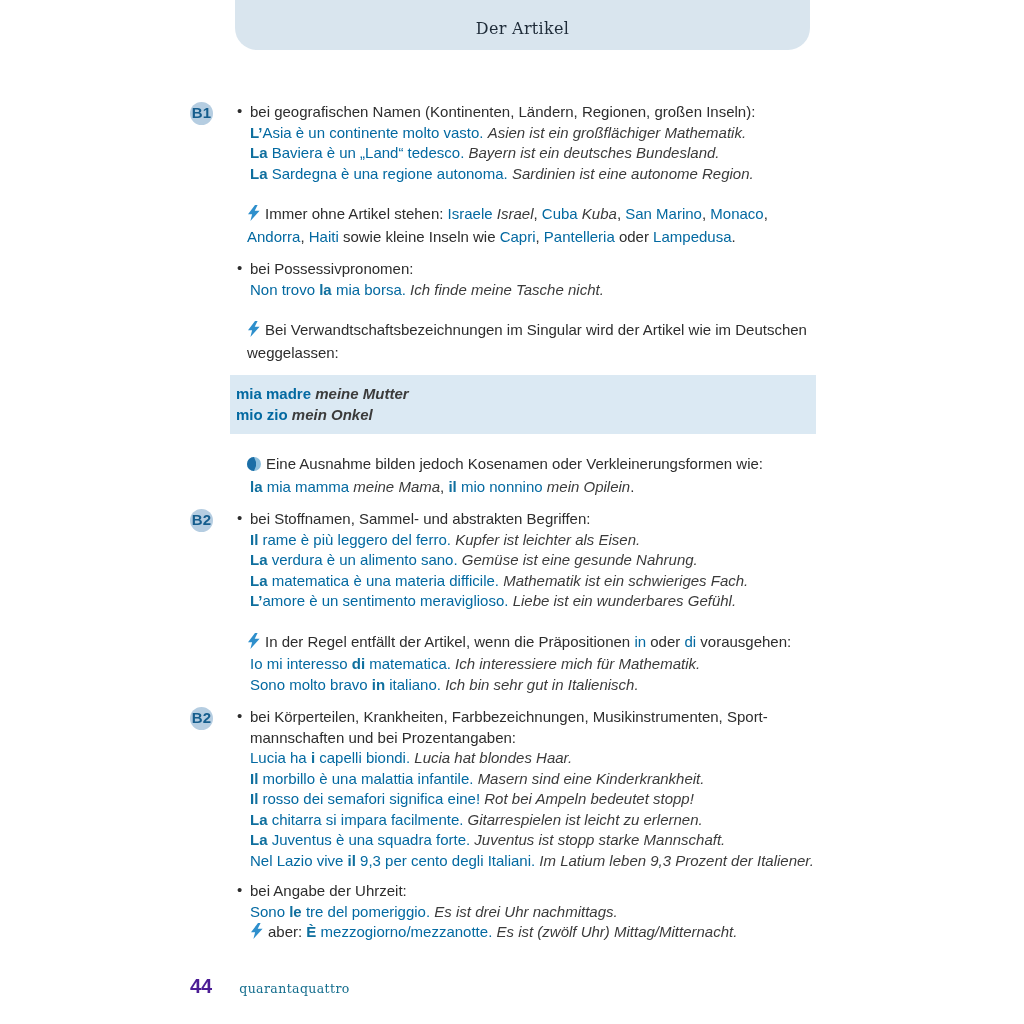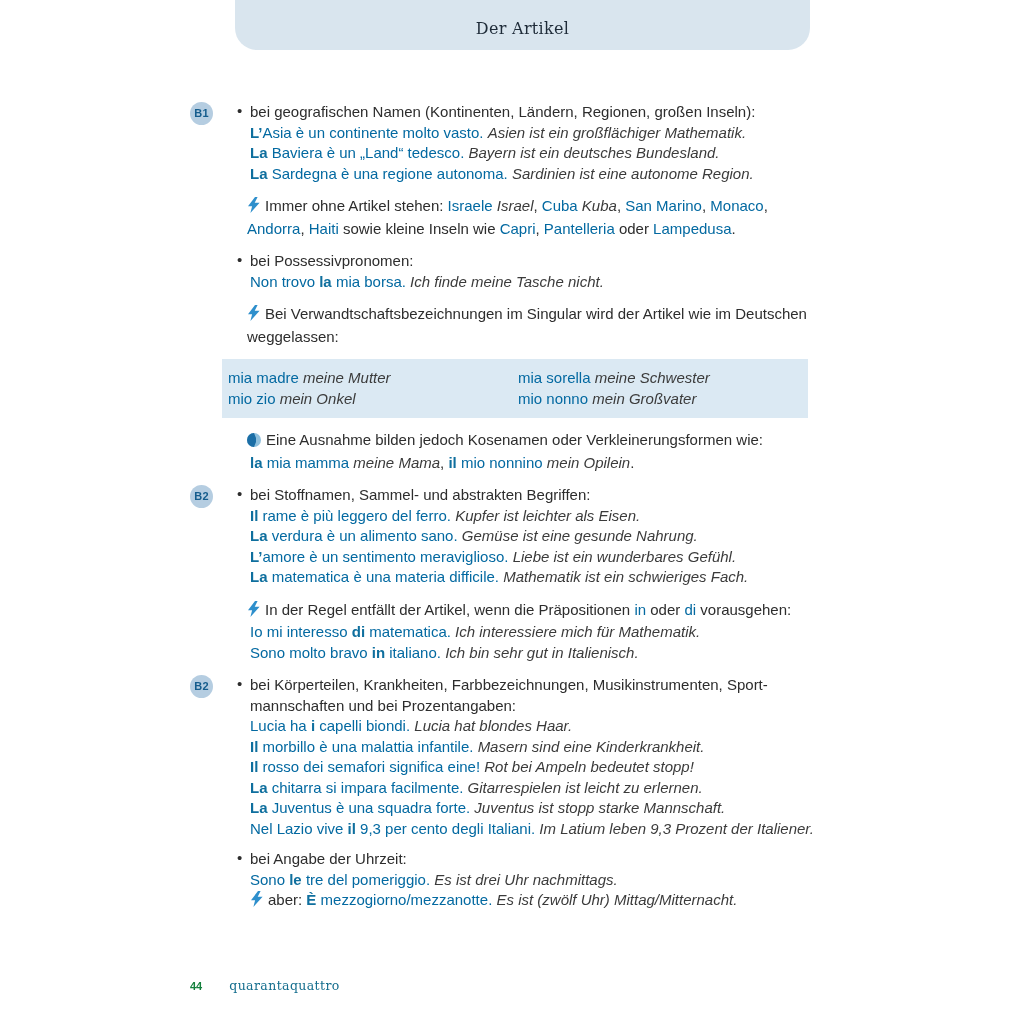--- a/index.html
+++ b/index.html
@@ -8,44 +8,44 @@
   
   .header-tab{position:absolute;left:235px;top:0;width:575px;height:50px;
               background:#d9e5ee;border-radius:0 0 22px 22px;
               display:flex;align-items:center;justify-content:center;}
   .header-tab .title{font-family:"DejaVu Serif","Liberation Serif",serif;
               font-size:16px;color:#1e2b38;letter-spacing:.3px;padding-top:8px;}
   
   .content{position:absolute;left:190px;top:102px;width:628px;}
   .block{position:relative;margin-bottom:10px;}
   .badge{position:absolute;left:0;top:0;width:23px;height:23px;border-radius:50%;
-         background:#b5cde1;color:#155d8d;font-size:11px;font-weight:bold;
+         background:#b5cde1;color:#155d8d;font-size:15px;font-weight:bold;
          display:flex;align-items:center;justify-content:center;letter-spacing:.2px;}
   .bullet-mark{position:absolute;left:47px;top:-1px;color:#2d2d2d;font-size:15px;}
   .item-body{margin-left:60px;}
-  .note{margin-left:57px;margin-top:12px;margin-bottom:12px;}
+  .note{margin-left:57px;margin-top:20px;margin-bottom:12px;}
   .note .note-flow{}
   .note .icon, .example .icon{display:inline-block;vertical-align:-2px;margin-right:5px;}
   .note .examples{margin-left:3px;}
   .example{margin:0;}
   .heading{margin:0;}
   
   .r-k{color:#2d2d2d;}
   .r-t{color:#0369a1;}
   .r-b{color:#0f6f9e;font-weight:bold;}
   .r-i{color:#3b3b3b;font-style:italic;}
   
-  .family-box{margin-left:32px;margin-top:12px;margin-bottom:12px;width:586px;
+  .family-box{margin-left:40px;margin-top:12px;margin-bottom:12px;width:586px;
               background:#dbe9f3;padding:9px 0 9px 6px;box-sizing:border-box;
-              display:flex;}
+              display:flex;font-weight:bold;}
   .family-box .col{width:50%;}
   .family-box p{margin:0;}
   
   .footer{position:absolute;left:190px;top:976px;display:flex;align-items:baseline;}
-  .page-num{font-weight:bold;color:#15803d;font-size:11px;}
+  .page-num{font-weight:bold;color:#4c1d95;font-size:20px;}
   .page-word{margin-left:27px;font-family:"DejaVu Serif","Liberation Serif",serif;
              font-size:12.5px;color:#156e8e;letter-spacing:.4px;}
 </style>
 </head>
 <body>
 
 <div class="page">
 
   <div class="header-tab">
     <span class="title">Der Artikel</span>
@@ -77,43 +77,39 @@
       <div class="block note">
         <p class="note-flow heading"><span class="icon"><svg width="13" height="16" viewBox="0 0 13 16">
               <path d="M8 0 L1 9.3 H5.1 L3.4 16 L12.6 5.8 H7.7 L10.6 0 Z" fill="#2e8fcc"></path>
             </svg></span><span class="r-k">Bei Verwandtschaftsbezeichnungen im Singular wird der Artikel wie im Deut­schen weggelassen:</span></p>
       </div>
       <div class="family-box">
         <div class="col">
           <p><span class="r-t">mia madre </span><span class="r-i">meine Mutter</span></p>
           <p><span class="r-t">mio zio </span><span class="r-i">mein Onkel</span></p>
         </div>
-        <div class="col">
-          <p><span class="r-t">mia sorella </span><span class="r-i">meine Schwester</span></p>
-          <p><span class="r-t">mio nonno </span><span class="r-i">mein Großvater</span></p>
-        </div>
       </div>
       <div class="block note">
         <p class="note-flow heading"><span class="icon"><svg width="14" height="14" viewBox="0 0 14 14">
               <circle cx="7" cy="7" r="7" fill="#8fc0dd"></circle>
               <path d="M7 0 A7 7 0 0 0 7 14 L9 9 L9 5 Z" fill="#1b6ea6"></path>
             </svg></span><span class="r-k">Eine Ausnahme bilden jedoch Kosenamen oder Verkleinerungsformen wie:</span></p>
         <div class="examples">
           <p class="example"><span class="r-b">la</span><span class="r-t"> mia mamma </span><span class="r-i">meine Mama</span><span class="r-k">, </span><span class="r-b">il</span><span class="r-t"> mio nonnino </span><span class="r-i">mein Opilein</span><span class="r-k">.</span></p>
         </div>
       </div>
       <div class="block item">
         <span class="badge">B2</span>
         <span class="bullet-mark">•</span>
         <div class="item-body">
           <p class="heading"><span class="r-k">bei Stoffnamen, Sammel- und abstrakten Begriffen:</span></p>
           <p class="example"><span class="r-b">Il</span><span class="r-t"> rame è più leggero del ferro. </span><span class="r-i">Kupfer ist leichter als Eisen.</span></p>
           <p class="example"><span class="r-b">La</span><span class="r-t"> verdura è un alimento sano. </span><span class="r-i">Gemüse ist eine gesunde Nahrung.</span></p>
+          <p class="example"><span class="r-b">La</span><span class="r-t"> matematica è una materia difficile. </span><span class="r-i">Mathematik ist ein schwieriges Fach.</span></p>
           <p class="example"><span class="r-b">L’</span><span class="r-t">amore è un sentimento meraviglioso. </span><span class="r-i">Liebe ist ein wunderbares Gefühl.</span></p>
-          <p class="example"><span class="r-b">La</span><span class="r-t"> matematica è una materia difficile. </span><span class="r-i">Mathematik ist ein schwieriges Fach.</span></p>
         </div>
       </div>
       <div class="block note">
         <p class="note-flow heading"><span class="icon"><svg width="13" height="16" viewBox="0 0 13 16">
               <path d="M8 0 L1 9.3 H5.1 L3.4 16 L12.6 5.8 H7.7 L10.6 0 Z" fill="#2e8fcc"></path>
             </svg></span><span class="r-k">In der Regel entfällt der Artikel, wenn die Präpositionen </span><span class="r-t">in</span><span class="r-k"> oder </span><span class="r-t">di</span><span class="r-k"> vorausgehen:</span></p>
         <div class="examples">
           <p class="example"><span class="r-t">Io mi interesso </span><span class="r-b">di</span><span class="r-t"> matematica. </span><span class="r-i">Ich interessiere mich für Mathematik.</span></p>
           <p class="example"><span class="r-t">Sono molto bravo </span><span class="r-b">in</span><span class="r-t"> italiano. </span><span class="r-i">Ich bin sehr gut in Italienisch.</span></p>
         </div>

